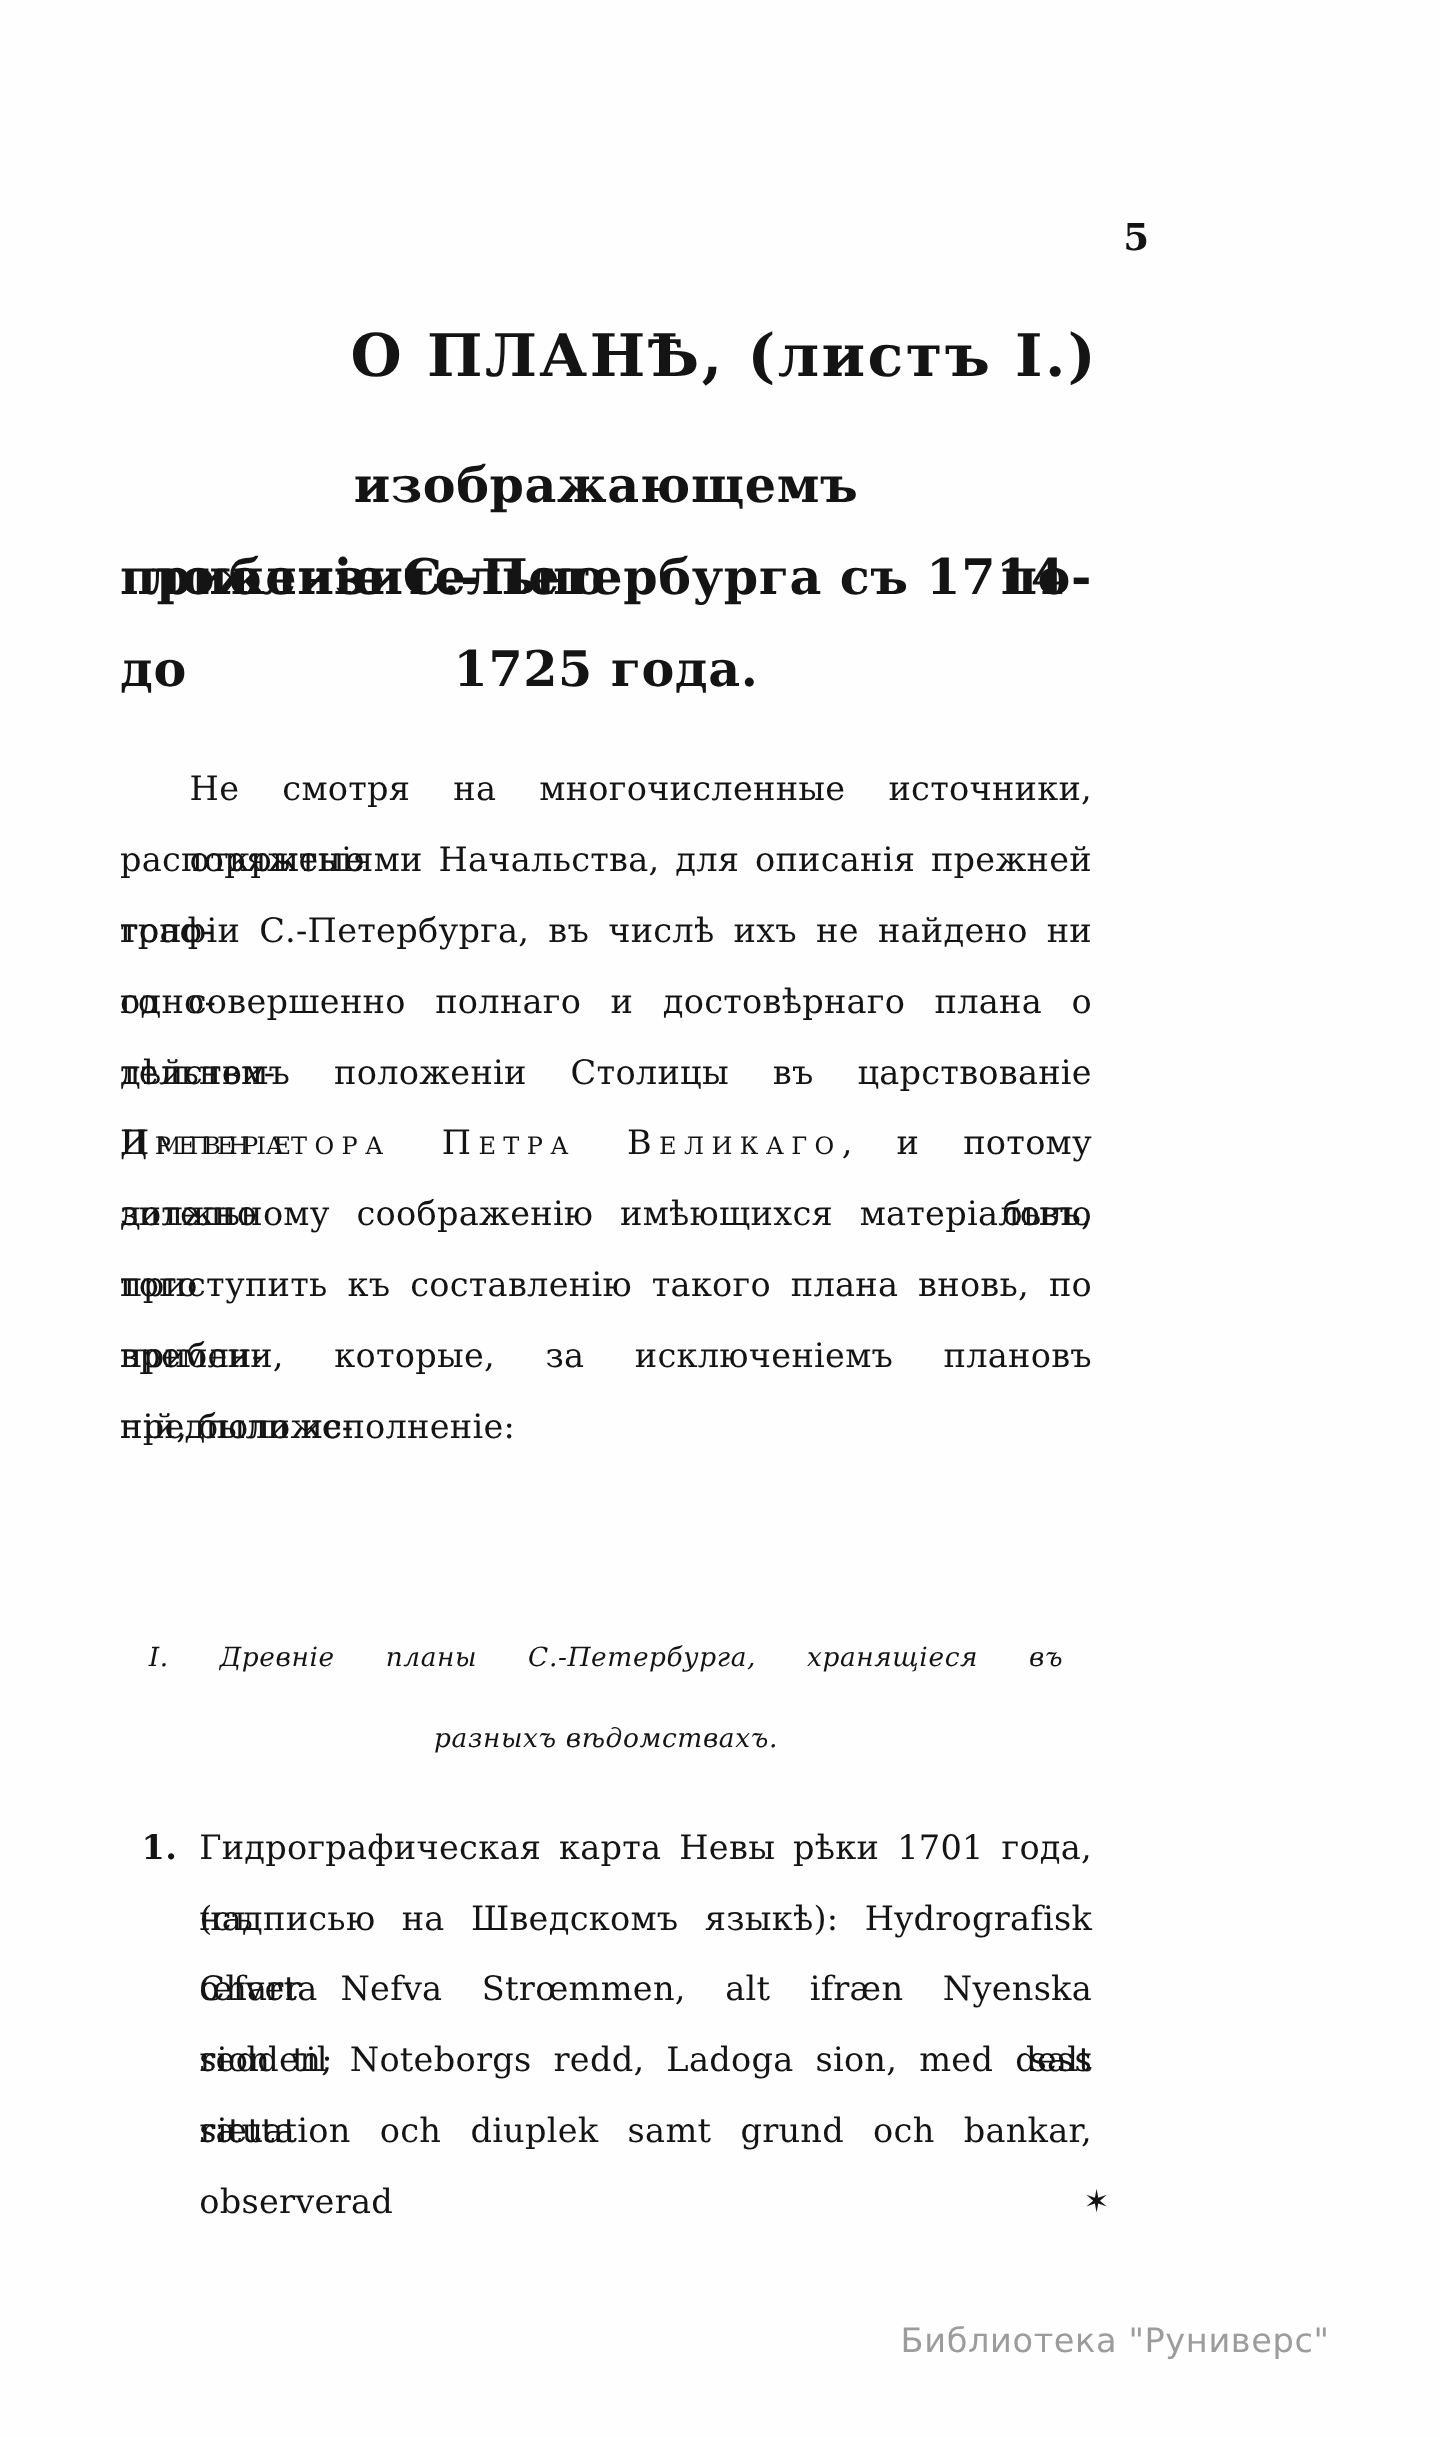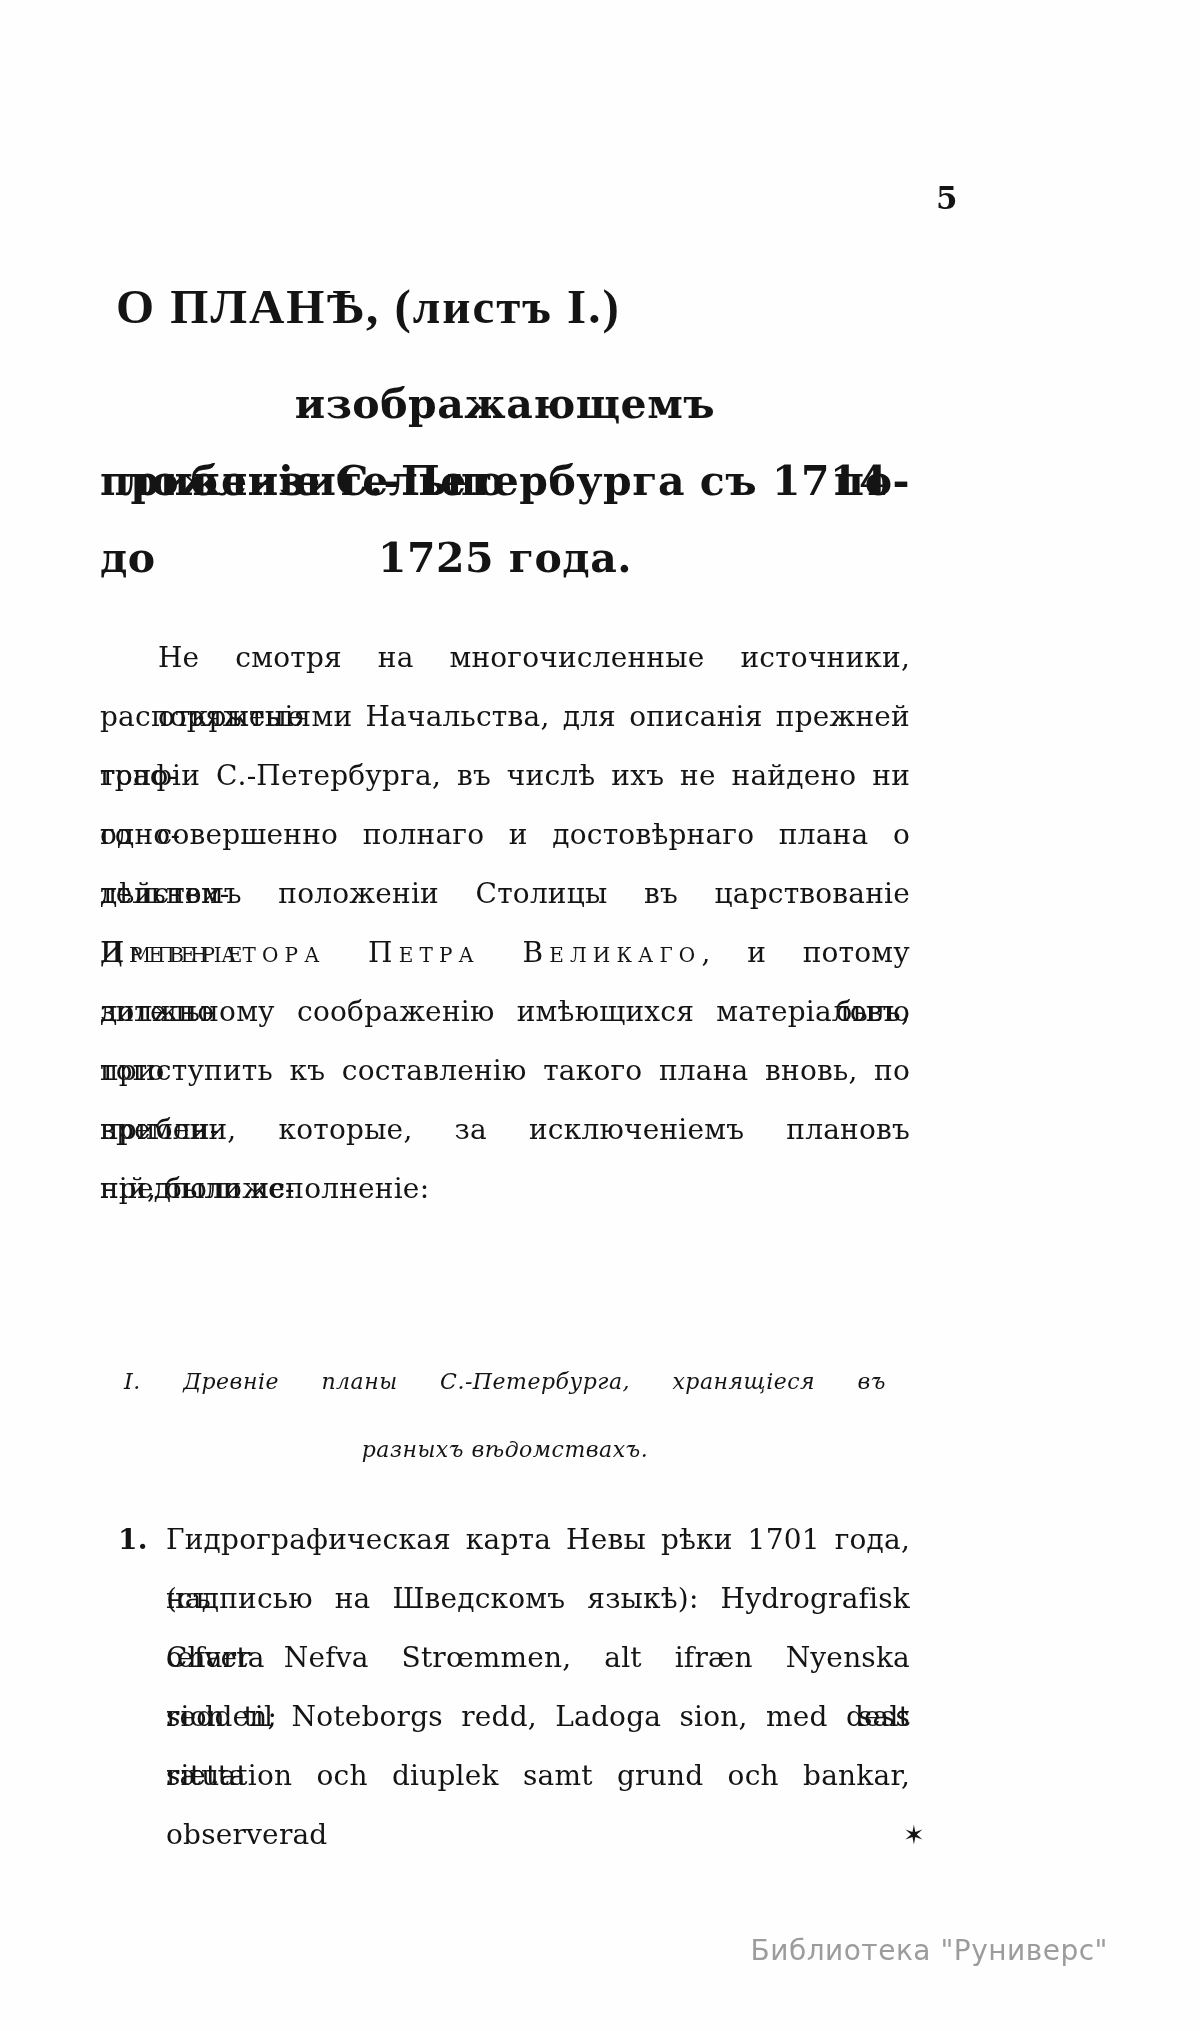--- a/index.html
+++ b/index.html
@@ -19,27 +19,26 @@
     left: 936px;
     font-size: 31px;
     font-weight: bold;
     letter-spacing: 1px;
   }
   .title {
     position: absolute;
     top: 262px;
     left: 100px;
     width: 810px;
-    margin: 16px;
-    text-align: left;
+    margin: 5px;
+    text-align: right;
     font-size: 49px;
     font-weight: bold;
     letter-spacing: 2px;
     white-space: nowrap;
-    font-family: Liberation Serif, serif;
   }
   .subtitle {
     position: absolute;
     top: 366px;
     left: 100px;
     width: 810px;
     font-size: 41px;
     font-weight: bold;
     letter-spacing: 0.5px;
   }

